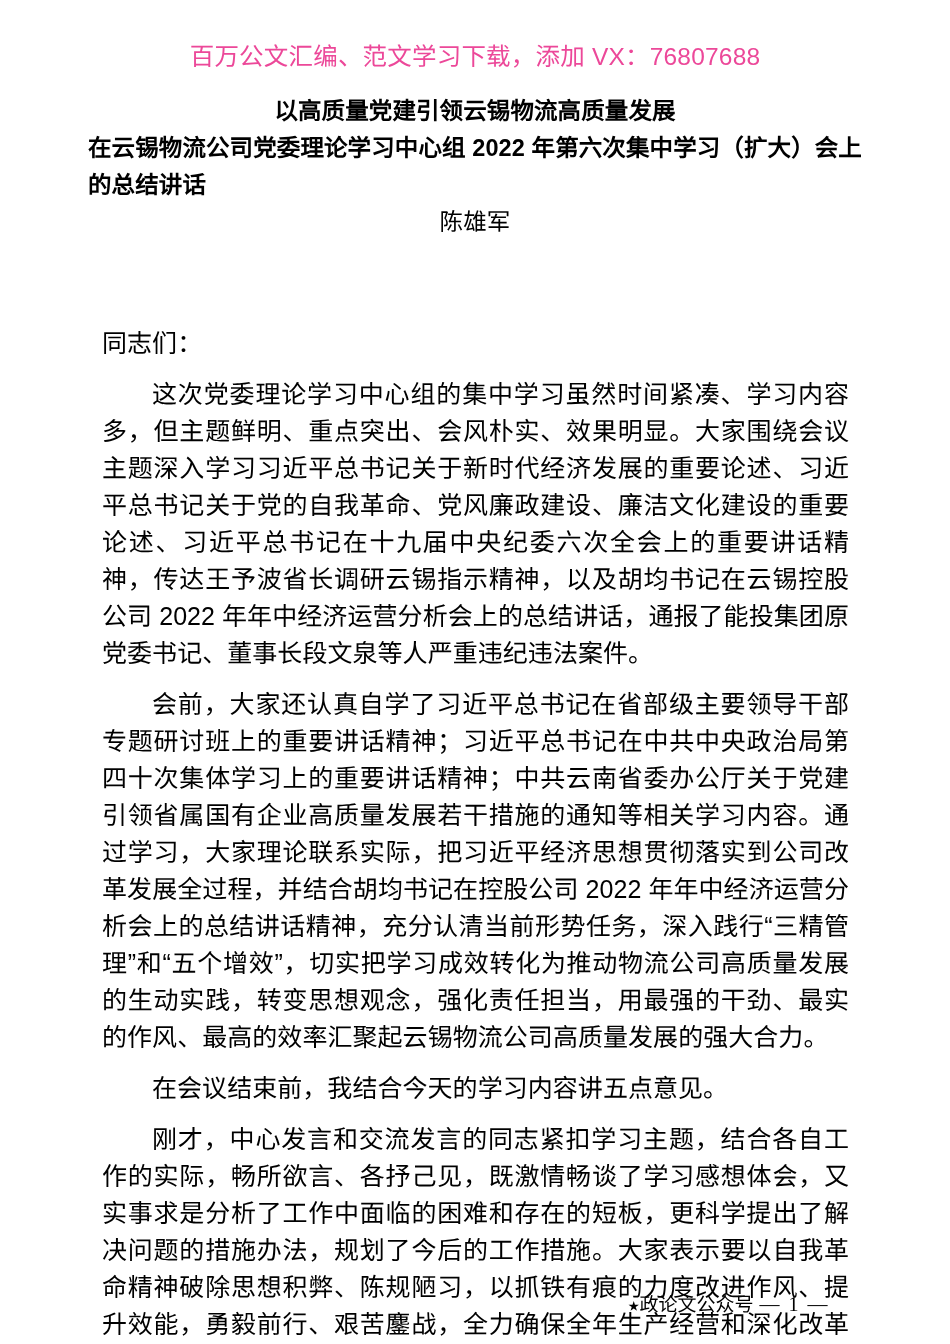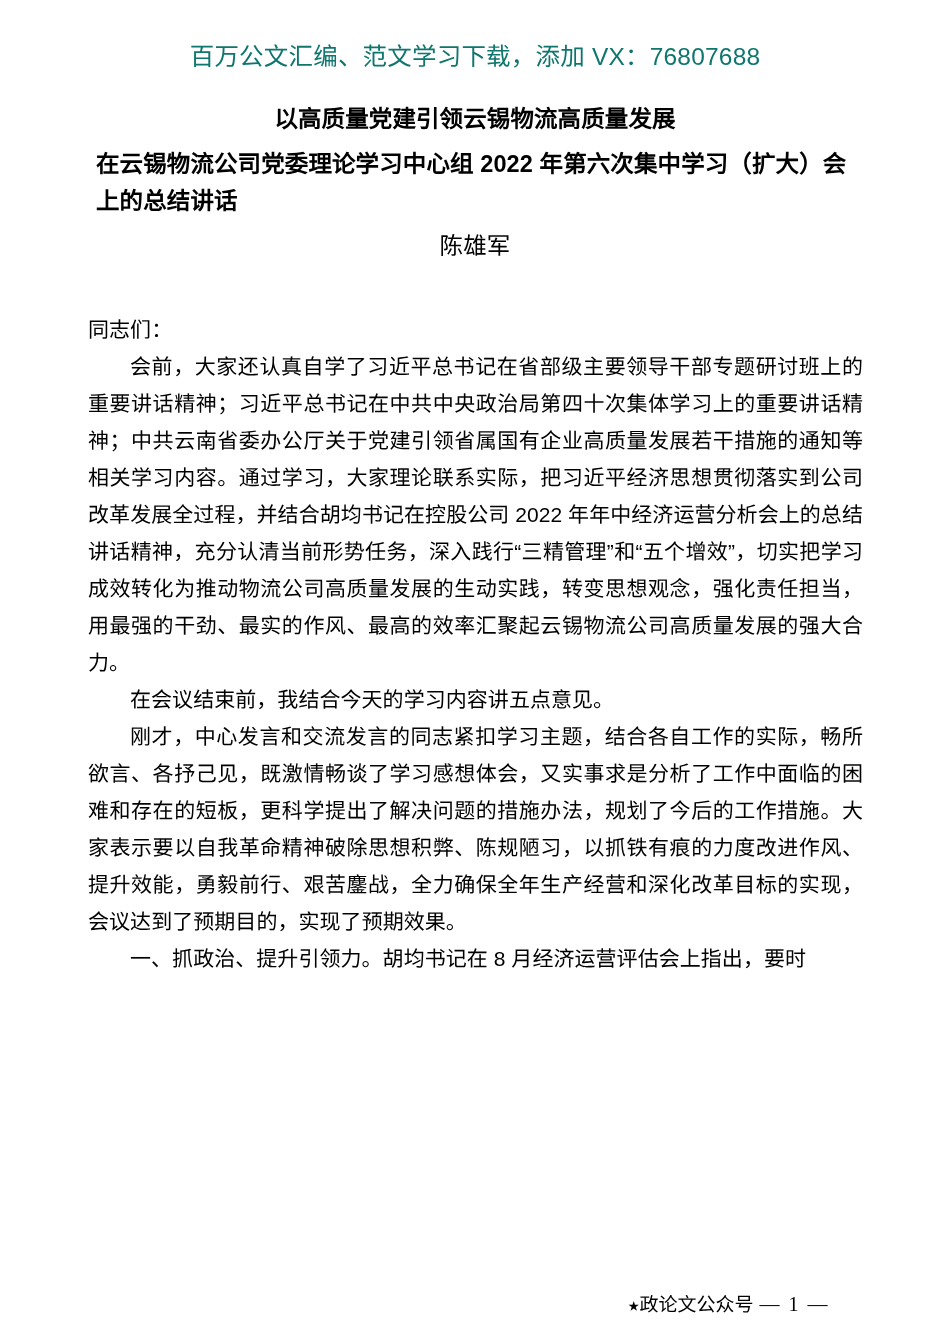--- a/index.html
+++ b/index.html
@@ -44,44 +44,44 @@
     text-align: center;
   }
   .doc-title-main,
   .doc-title-sub,
   .doc-author,
   .doc-date {
     font-size: 23.5px;
     line-height: 37px;
     font-weight: 700;
     letter-spacing: 0.1px;
-    margin: 8px;
+    margin: 0;
   }
   .doc-title-sub {
     text-align: left;
   }
   .doc-author {
     font-weight: 400;
   }
   .doc-date {
     font-weight: 400;
     letter-spacing: 1.2px;
   }
 
   
   .body-block {
     position: absolute;
     top: 311px;
     left: 88px;
     width: 775px;
   }
   .para {
-    font-size: 21px;
+    font-size: 25px;
     line-height: 37px;
-    margin: 0;
+    margin: 14px;
     text-align: justify;
     text-justify: inter-ideograph;
     letter-spacing: 0.05px;
     font-weight: 400;
   }
   .para.indent {
     text-indent: 2em;
   }
   .para.salutation {
     text-indent: 0;
@@ -113,30 +113,31 @@
     font-size: 20px;
     letter-spacing: 2px;
     padding-left: 6px;
   }
 </style>
 </head>
 <body>
 
 <div class="page" style="background: rgb(255, 255, 255);">
 
-  <div class="promo-banner" style="color: #0f766e;">百万公文汇编、范文学习下载，添加 VX：76807688</div>
+  <div class="promo-banner" style="color: #ec4899;">百万公文汇编、范文学习下载，添加 VX：76807688</div>
 
   <div class="title-block">
     <div class="doc-title-main">以高质量党建引领云锡物流高质量发展</div>
     <div class="doc-title-sub">在云锡物流公司党委理论学习中心组 2022 年第六次集中学习（扩大）会上的总结讲话</div>
     <div class="doc-author">陈雄军</div>
   </div>
 
   <div class="body-block">
     <p class="para salutation">同志们：</p>
+    <p class="para indent">这次党委理论学习中心组的集中学习虽然时间紧凑、学习内容多，但主题鲜明、重点突出、会风朴实、效果明显。大家围绕会议主题深入学习习近平总书记关于新时代经济发展的重要论述、习近平总书记关于党的自我革命、党风廉政建设、廉洁文化建设的重要论述、习近平总书记在十九届中央纪委六次全会上的重要讲话精神，传达王予波省长调研云锡指示精神，以及胡均书记在云锡控股公司 2022 年年中经济运营分析会上的总结讲话，通报了能投集团原党委书记、董事长段文泉等人严重违纪违法案件。</p>
     <p class="para indent">会前，大家还认真自学了习近平总书记在省部级主要领导干部专题研讨班上的重要讲话精神；习近平总书记在中共中央政治局第四十次集体学习上的重要讲话精神；中共云南省委办公厅关于党建引领省属国有企业高质量发展若干措施的通知等相关学习内容。通过学习，大家理论联系实际，把习近平经济思想贯彻落实到公司改革发展全过程，并结合胡均书记在控股公司 2022 年年中经济运营分析会上的总结讲话精神，充分认清当前形势任务，深入践行“三精管理”和“五个增效”，切实把学习成效转化为推动物流公司高质量发展的生动实践，转变思想观念，强化责任担当，用最强的干劲、最实的作风、最高的效率汇聚起云锡物流公司高质量发展的强大合力。</p>
     <p class="para indent">在会议结束前，我结合今天的学习内容讲五点意见。</p>
     <p class="para indent">刚才，中心发言和交流发言的同志紧扣学习主题，结合各自工作的实际，畅所欲言、各抒己见，既激情畅谈了学习感想体会，又实事求是分析了工作中面临的困难和存在的短板，更科学提出了解决问题的措施办法，规划了今后的工作措施。大家表示要以自我革命精神破除思想积弊、陈规陋习，以抓铁有痕的力度改进作风、提升效能，勇毅前行、艰苦鏖战，全力确保全年生产经营和深化改革目标的实现，会议达到了预期目的，实现了预期效果。</p>
     <p class="para indent">一、抓政治、提升引领力。胡均书记在 8 月经济运营评估会上指出，要时</p>
   </div>
 
   <div class="footer">
     <div class="footer-inner">
       <span class="footer-mark">★政论文公众号</span><span class="footer-page">— 1 —</span>
     </div>

